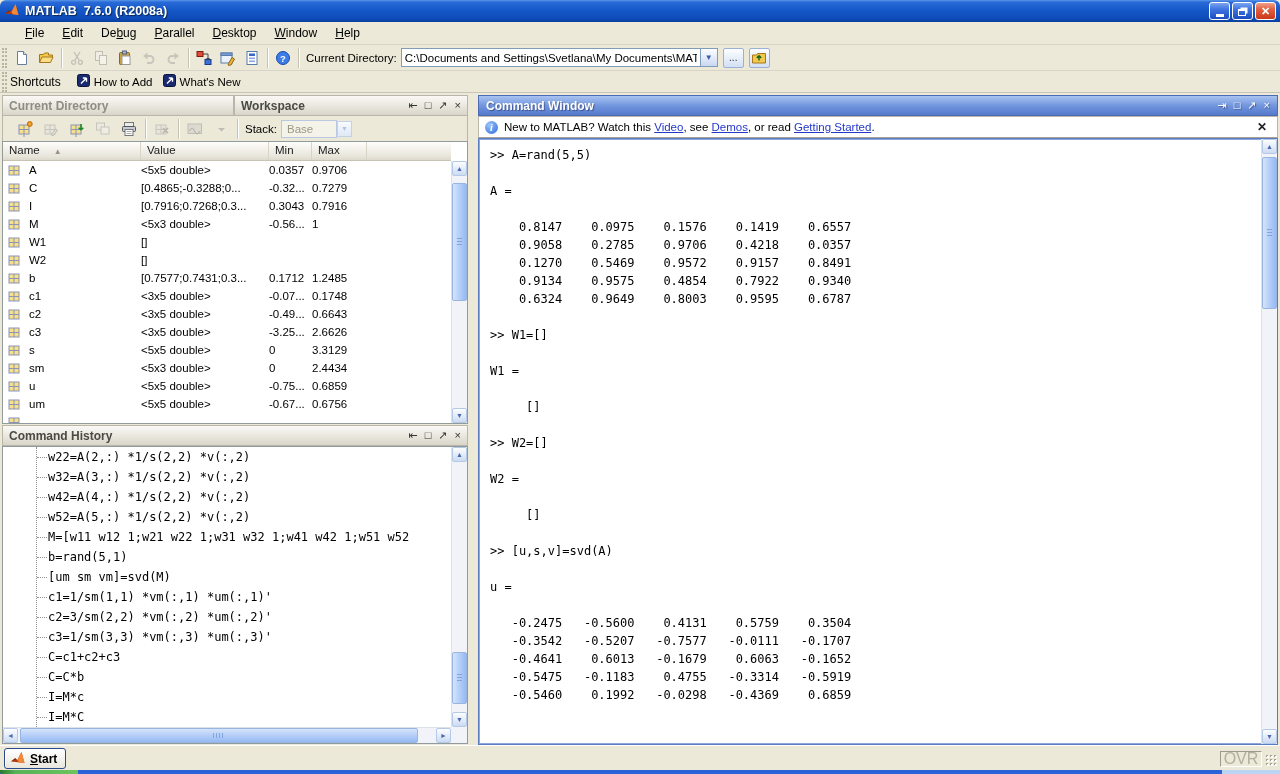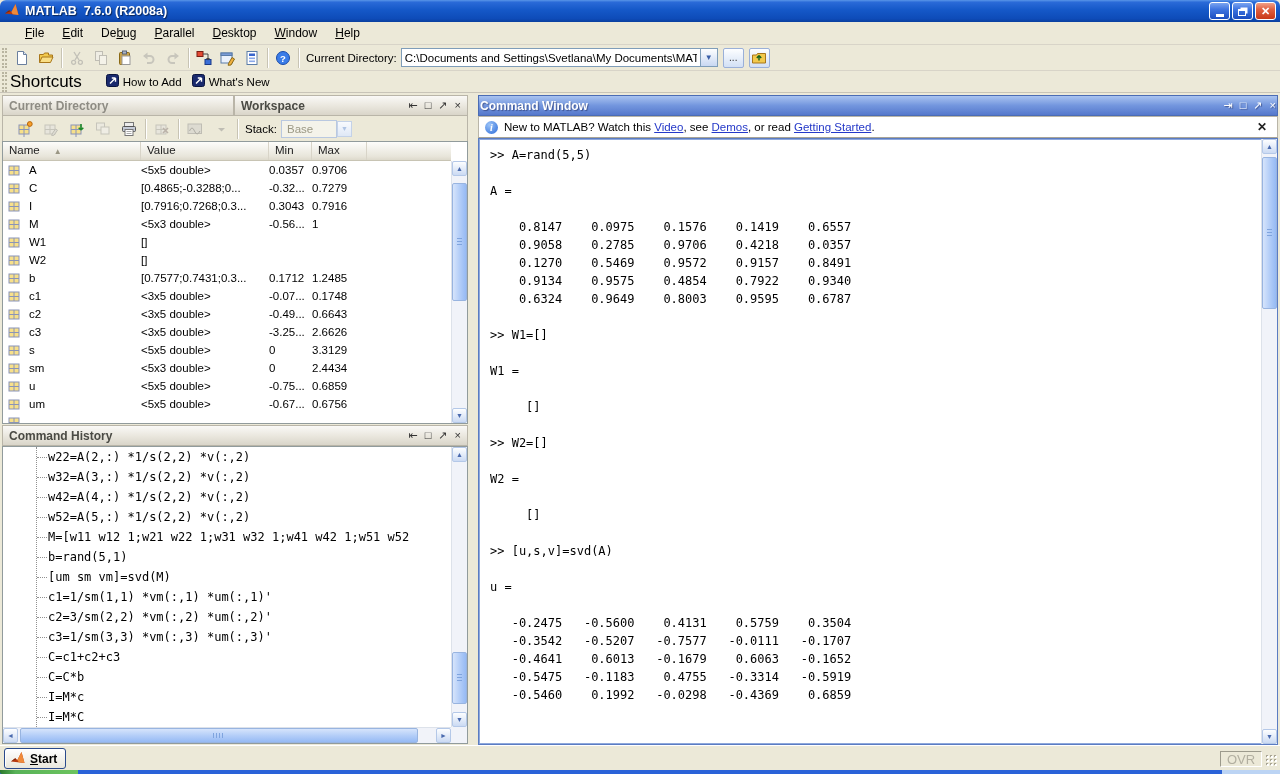--- a/index.html
+++ b/index.html
@@ -37,32 +37,32 @@
   .cd-field { width:300px; height:19px; border:1px solid #7F9DB9; background:#fff; font:11.5px "Liberation Sans",sans-serif;
     padding:2px 3px; color:#000; }
   .combo-arrow { width:17px; height:19px; border:1px solid #7F9DB9; border-left:none;
     background:linear-gradient(180deg,#FDFEFF,#C9D8F2); color:#3A5FA8; font-size:8px;
     display:flex; align-items:center; justify-content:center; }
   .sqbtn { width:21px; height:20px; border:1px solid #9AB0D8; border-radius:2px; margin-left:5px;
     background:linear-gradient(180deg,#FDFEFF,#D2E0F5); display:flex; align-items:center; justify-content:center;
     font-size:10px; color:#333; }
   .shortcutbar { position:absolute; left:0; top:71px; width:1280px; height:22px; background:#ECE9D8;
     border-bottom:1px solid #C8C4B8; display:flex; align-items:center; }
-  .sc-label { font-size:17px; margin-right:24px; }
+  .sc-label { font-size:12px; margin-right:16px; }
   .sc-item { display:flex; align-items:center; margin-right:10px; font-size:11.5px; }
   .sc-item svg { margin-right:4px; }
 
   
   .phead { position:absolute; height:21px; background:linear-gradient(180deg,#FAF9F7 0%,#E9E6DD 55%,#D9D5C9 100%);
     border:1px solid #B9B5A8; display:flex; align-items:center; padding:0 6px; font-weight:bold; font-size:12px; color:#4A4A44; }
   .phead.inactive { color:#8E8C84; }
   .pbtns { margin-left:auto; display:flex; align-items:center; gap:7px; color:#333; font-size:11px; font-weight:normal; }
   .pbtns span { line-height:1; }
   .phead-blue { position:absolute; height:21px; background:linear-gradient(180deg,#A9C3F0 0%,#7396DE 50%,#5578CC 100%);
-    border:1px solid #4B6CB4; display:flex; align-items:center; padding:0 1px; font-weight:bold; font-size:12px; color:#fff;
+    border:1px solid #4B6CB4; display:flex; align-items:center; padding:0 7px; font-weight:bold; font-size:12px; color:#fff;
     text-shadow:1px 1px 1px rgba(0,0,40,.4); }
   .phead-blue .pbtns { color:#fff; }
 
   
   .ws-toolbar { position:absolute; left:2px; top:116px; width:466px; height:25px; background:#ECE9D8;
     border-left:1px solid #B9B5A8; border-right:1px solid #B9B5A8; display:flex; align-items:center; padding-left:9px; }
   .ws-toolbar .tbtn { width:26px; height:22px; }
   .stack-label { font-size:11.5px; margin:0 4px; }
   .stack-combo { width:56px; height:18px; border:1px solid #B9C8E0; background:#F4F3EA; color:#9B9884;
     font-size:11.5px; display:flex; align-items:center; padding-left:5px; }
@@ -120,21 +120,21 @@
   .hthumb::after { content:''; position:absolute; top:4px; bottom:4px; left:50%; margin-left:-6px; width:12px;
     background:repeating-linear-gradient(90deg,#7FA4DE 0 1px,transparent 1px 3px); }
   .sb-corner { position:absolute; width:16px; height:16px; background:#ECE9D8; }
 
   
   .statusbar { position:absolute; left:0; top:745px; width:1280px; height:25px; background:#ECE9D8; border-top:1px solid #fff; }
   .start-btn { position:absolute; left:4px; top:2px; height:21px; padding:0 8px 0 5px; border:1px solid #2A4A8C; border-radius:3px;
     background:linear-gradient(180deg,#FFFFFF,#E8E6DC); display:flex; align-items:center; gap:4px;
     font-weight:bold; font-size:12px; color:#000; box-shadow:1px 1px 0 #fff inset; }
   .ovr { position:absolute; right:18px; top:5px; width:42px; height:16px; border-top:1px solid #9C9A8C; border-left:1px solid #9C9A8C;
-    border-bottom:1px solid #fff; border-right:1px solid #fff; color:#B2AFA0; font-size:13px;
+    border-bottom:1px solid #fff; border-right:1px solid #fff; color:#B2AFA0; font-size:16px;
     display:flex; align-items:center; justify-content:center; }
   .rgrip { position:absolute; right:2px; bottom:3px; width:12px; height:12px;
     background:radial-gradient(circle at 2px 2px,#fff 1px,transparent 1px), radial-gradient(circle at 1px 1px,#A8A494 1px,transparent 1px);
     background-size:4px 4px; }
   .taskbar { position:absolute; left:0; top:770px; width:1280px; height:4px; background:#2A62D8; }
   .tb-start { position:absolute; left:0; top:0; width:78px; height:4px; background:linear-gradient(90deg,#2C7A2C,#58B258 20%,#6CC45E); border-radius:0 0 0 2px; }
   .tb-tray { position:absolute; right:0; top:0; width:58px; height:4px; background:#BCD4F4; }
 
   .splitter-v { position:absolute; left:470px; top:95px; width:8px; height:650px; background:#ECE9D8; }
 </style>

